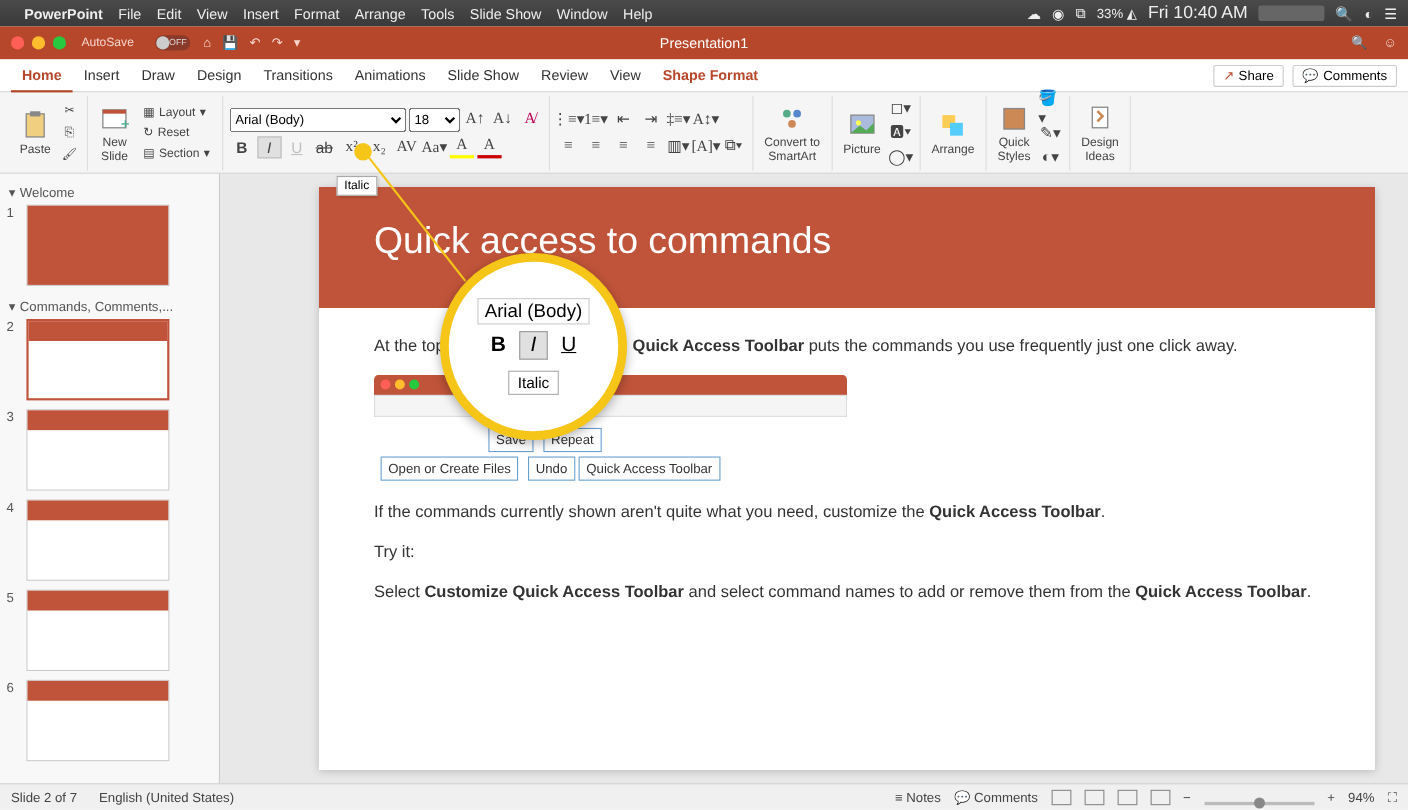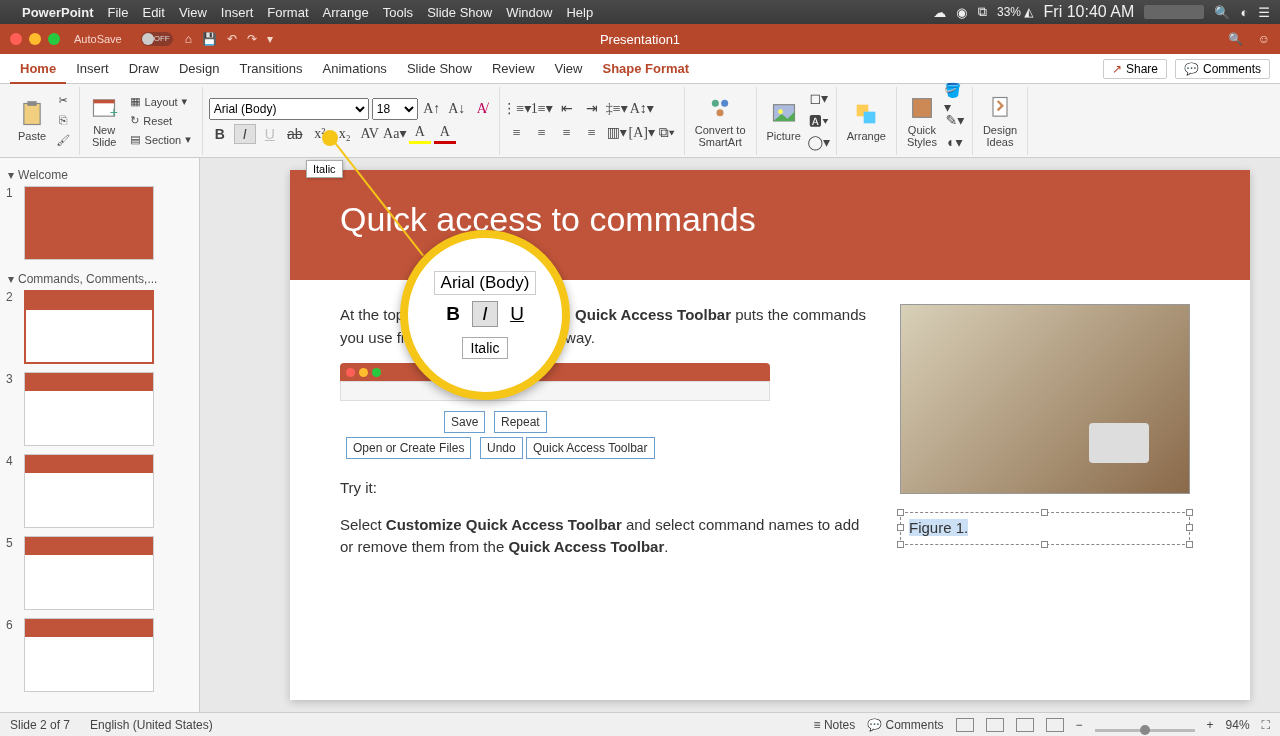--- a/index.html
+++ b/index.html
@@ -394,31 +394,23 @@
                   <div class="d" style="background:#ffbd2e"></div>
                   <div class="d" style="background:#27c93f"></div>
                 </div>
               <div class="mini-rb"></div>
               <div class="tag" style="left:104px; top:48px">Save</div>
               <div class="tag" style="left:154px; top:48px">Repeat</div>
               <div class="tag" style="left:6px; top:74px">Open or Create Files</div>
               <div class="tag" style="left:140px; top:74px">Undo</div>
               <div class="tag" style="left:186px; top:74px">Quick Access Toolbar</div>
             </div>
+            <p><span>If the commands currently shown aren't quite what you need, customize the </span><b>Quick Access Toolbar</b>.</p>
             <p>Try it:</p>
             <p><span>Select </span><b>Customize Quick Access Toolbar</b><span> and select command names to add or remove them from the </span><b>Quick Access Toolbar</b>.</p>
-          </div>
-          <div class="right">
-            <div class="photo"></div>
-            <div class="caption-box">
-              <span class="caption-text">Figure 1.</span>
-              <div class="handle h-tl"></div><div class="handle h-tm"></div><div class="handle h-tr"></div>
-              <div class="handle h-ml"></div><div class="handle h-mr"></div>
-              <div class="handle h-bl"></div><div class="handle h-bm"></div><div class="handle h-br"></div>
-            </div>
           </div>
         </div>
       </div>
     </div>
   </div>
 </div>
 
 <div class="magnifier-dot" style="left:322px; top:130px"></div>
 <div class="magnifier-line" style="left:330px; top:138px; height:150px; transform:rotate(-38deg)"></div>
 <div class="magnifier" style="left:400px; top:230px">

